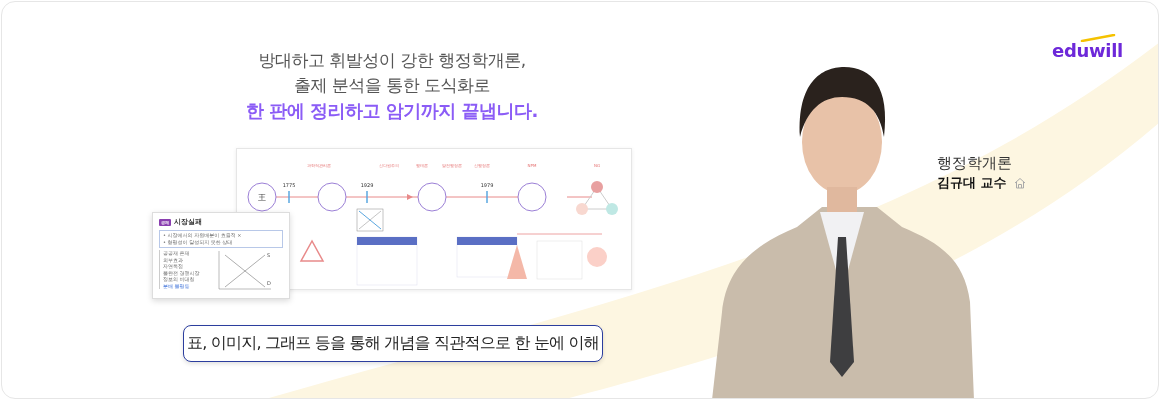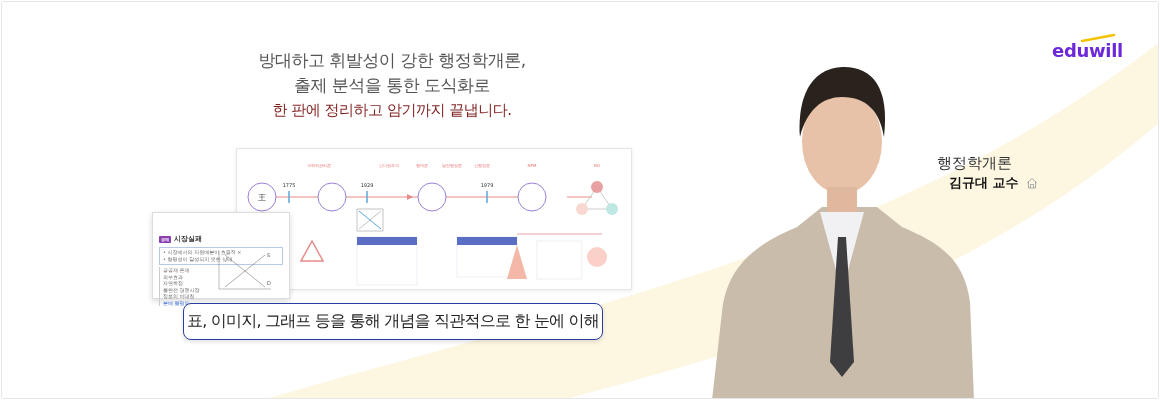--- a/index.html
+++ b/index.html
@@ -1,55 +1,55 @@
 <!DOCTYPE html>
 <html><head>
 <meta charset="utf-8">
 <style>
   * { box-sizing: border-box; margin: 0; padding: 0; }
   html, body { width: 1160px; height: 400px; background: #ffffff; overflow: hidden; }
   body { font-family: "DejaVu Sans", "Liberation Sans", sans-serif; position: relative; }
   .card {
     position: absolute; left: 1px; top: 1px; width: 1158px; height: 398px;
-    border: 1px solid #e6e6e6; border-radius: 2px; background: #fff; overflow: hidden;
+    border: 1px solid #e6e6e6; border-radius: 14px; background: #fff; overflow: hidden;
   }
   .bg-sweep { position: absolute; left: 0; top: 0; width: 1158px; height: 398px; }
   .headline {
     position: absolute; left: 190px; top: 46px; width: 400px; text-align: center;
     color: #555; font-size: 17px; line-height: 25px; letter-spacing: -0.5px;
   }
-  .headline .strong { color: #7f1d1d; font-weight: normal; font-size: 15px; }
+  .headline .strong { color: #8b5cf6; font-weight: bold; font-size: 18px; }
   .preview {
     position: absolute; left: 234px; top: 146px; width: 396px; height: 142px;
     background: #fff; border: 1px solid #e6e6e6; box-shadow: 0 1px 4px rgba(0,0,0,0.08);
   }
   .popup {
     position: absolute; left: 150px; top: 210px; width: 138px; height: 87px;
     background: #fff; border: 1px solid #ddd; box-shadow: 0 2px 6px rgba(0,0,0,0.15);
-    font-size: 5px; color: #666; padding: 21px 6px;
+    font-size: 5px; color: #666; padding: 4px 6px;
   }
   .popup .ptitle { display: flex; align-items: center; gap: 3px; font-size: 7px; color: #333; font-weight: bold; }
   .popup .ptitle .tag { background: #8a3fb0; color: #fff; font-size: 4px; padding: 1px 2px; border-radius: 1px; }
   .popup .pbox { border: 1px solid #b8c8e8; margin-top: 3px; padding: 1px 3px; line-height: 7px; }
   .popup .plist { margin-top: 2px; line-height: 6.5px; border-left: 1px solid #ccc; padding-left: 3px; width: 50px; }
   .popup .plist .last { color: #3a6fd8; }
   .caption {
-    position: absolute; left: 181px; top: 301px; width: 420px; height: 37px;
+    position: absolute; left: 181px; top: 323px; width: 420px; height: 37px;
     border: 1.5px solid #2c3e9e; border-radius: 8px; background: #fff;
     box-shadow: 0 2px 4px rgba(0,0,0,0.12);
     display: flex; align-items: center; justify-content: center;
     font-size: 16px; color: #222; letter-spacing: -0.8px;
   }
   .logo {
     position: absolute; left: 1050px; top: 38px; font-size: 18px; font-weight: bold; color: #6d28d9;
     letter-spacing: -0.3px;
   }
   .logo-swoosh { position: absolute; left: 1078px; top: 32px; }
   .prof-subject { position: absolute; left: 935px; top: 152px; font-size: 15px; color: #333; }
-  .prof-name { position: absolute; left: 935px; top: 172px; font-size: 13px; color: #111; font-weight: bold; display: flex; align-items: center; gap: 6px; margin-left: 12px; }
+  .prof-name { position: absolute; left: 935px; top: 172px; font-size: 13px; color: #111; font-weight: bold; display: flex; align-items: center; gap: 6px; }
   .home-icon { width: 14px; height: 14px; display: inline-block; }
   .person { position: absolute; left: 700px; top: 40px; width: 280px; height: 358px; }
 </style>
 </head>
 <body>
 
 <div class="card">
   <svg class="bg-sweep" viewBox="0 0 1158 398">
     <path d="M 260 398 C 600 300, 900 240, 1158 40 L 1158 120 C 950 300, 700 360, 560 398 Z" fill="#fdf6e1"></path>
   </svg>

